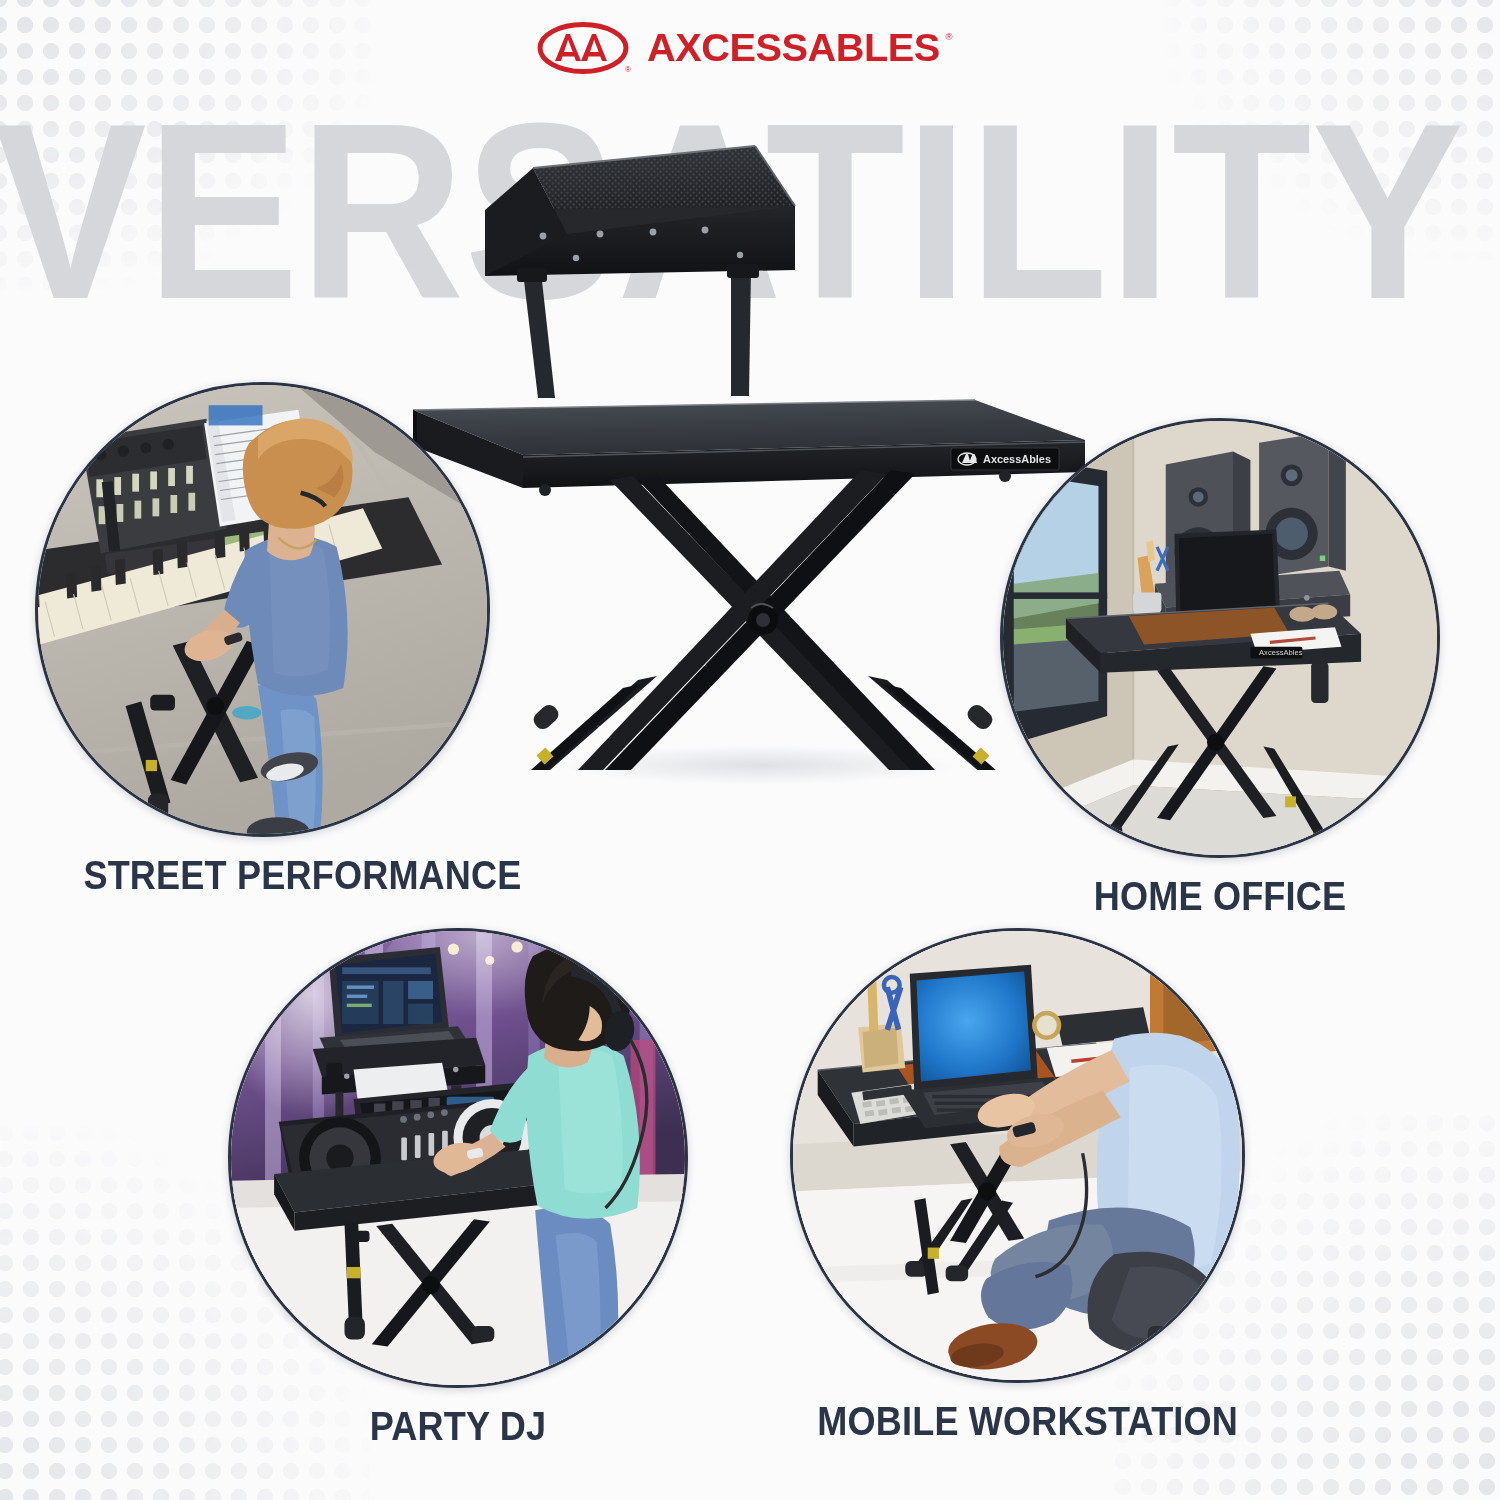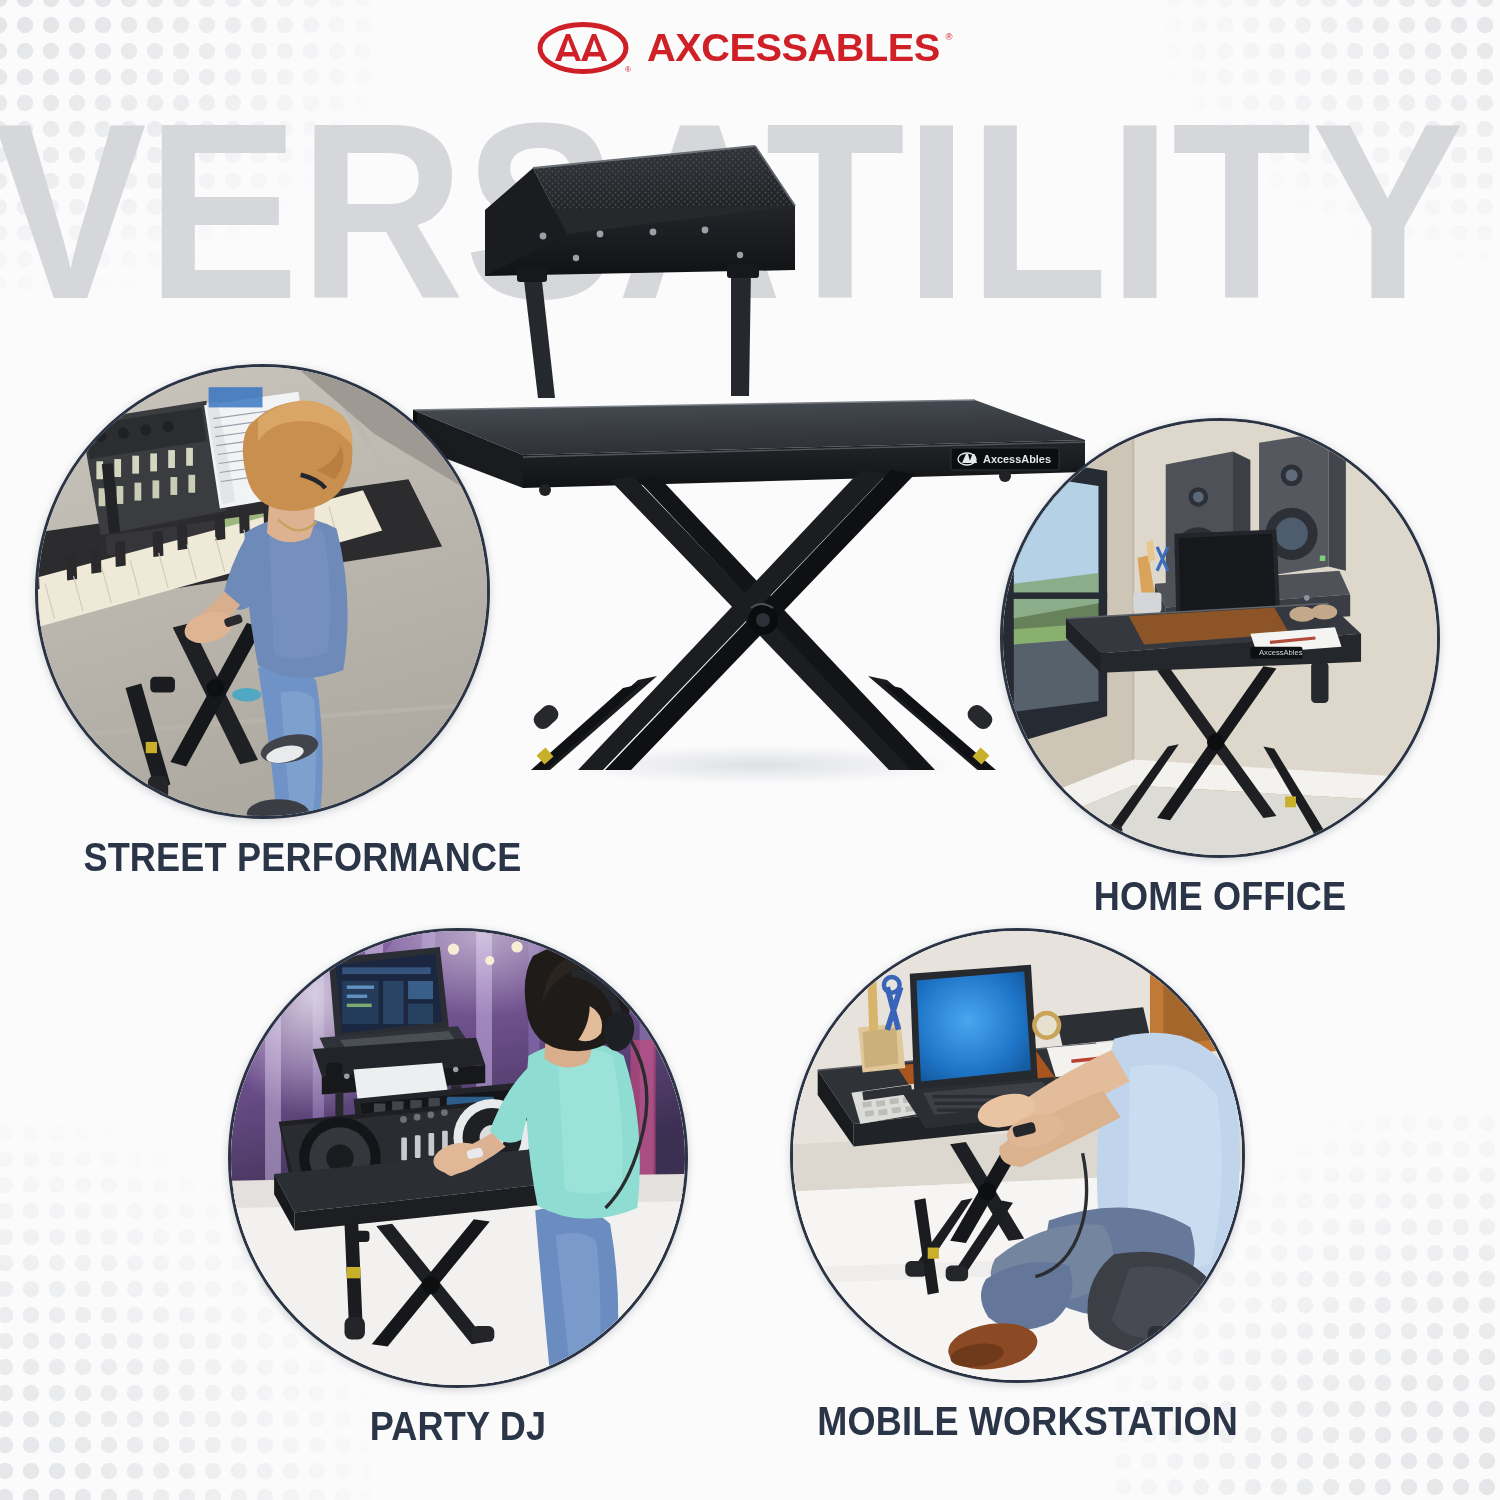--- a/index.html
+++ b/index.html
@@ -90,21 +90,21 @@
     color: #2b3548;
     font-family: "Liberation Sans Narrow", "Liberation Sans", sans-serif;
     font-weight: 700;
     font-size: 41px;
     letter-spacing: 0.2px;
     line-height: 1;
     transform: scaleX(0.88);
     white-space: nowrap;
   }
 
-  #feature-street      { left: 35px;   top: 364px;  width: 455px; }
+  #feature-street      { left: 35px;   top: 382px;  width: 455px; }
   #feature-street .caption { text-align: left; transform-origin: left center; padding-left: 55px; }
 
   #feature-home        { left: 1000px; top: 418px;  width: 440px; }
   #feature-home .caption { text-align: center; }
 
   #feature-dj          { left: 228px;  top: 928px;  width: 460px; }
   #feature-dj .caption { text-align: center; }
 
   #feature-mobile      { left: 790px;  top: 928px;  width: 455px; }
   #feature-mobile .caption { text-align: center; }

